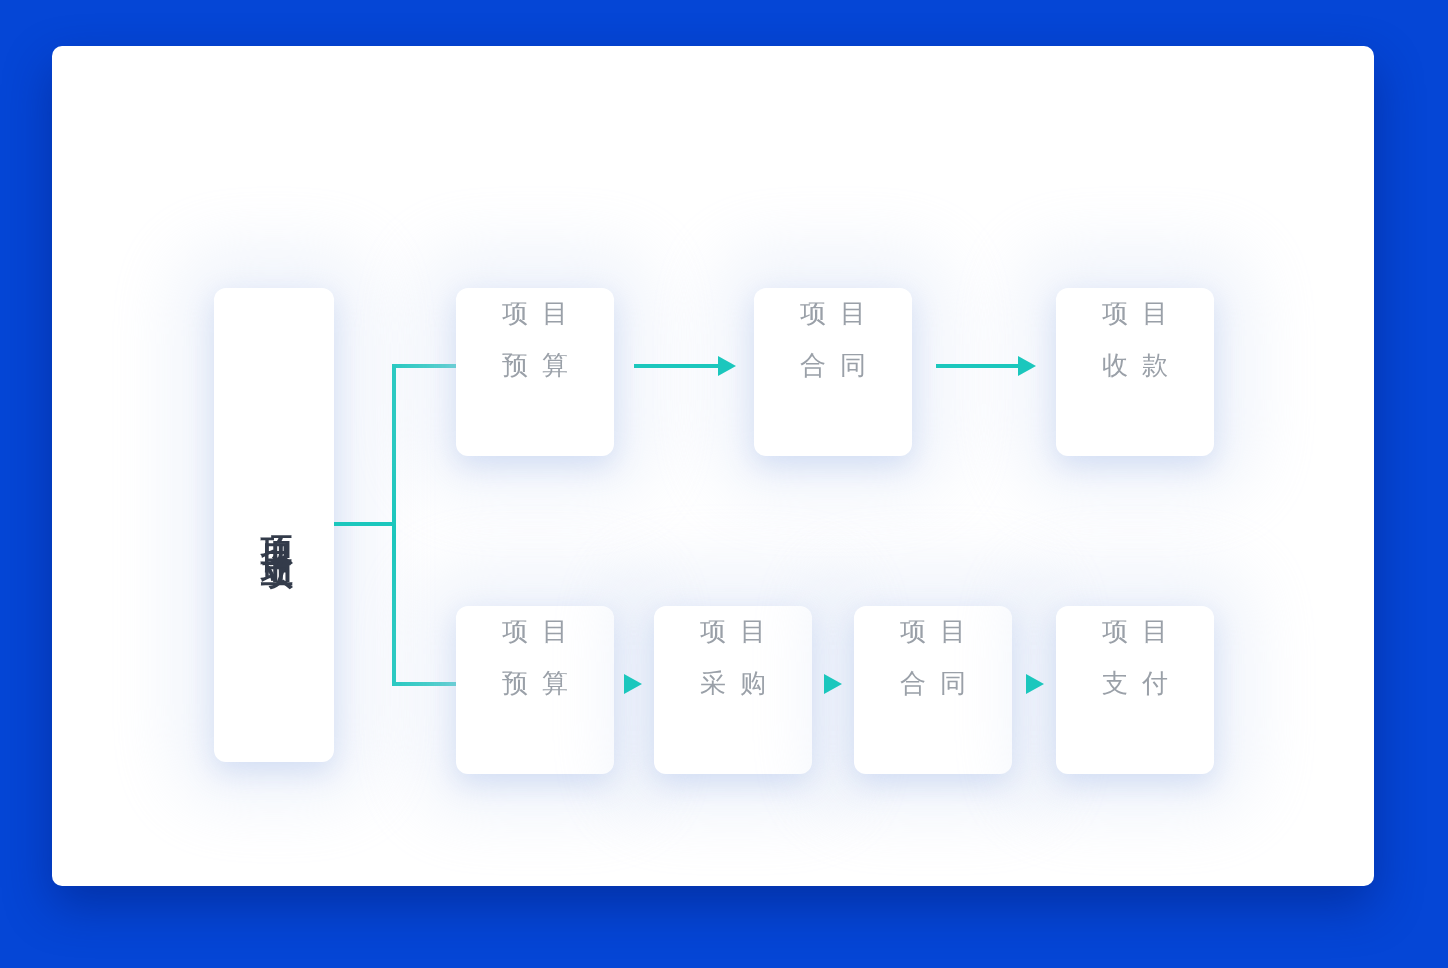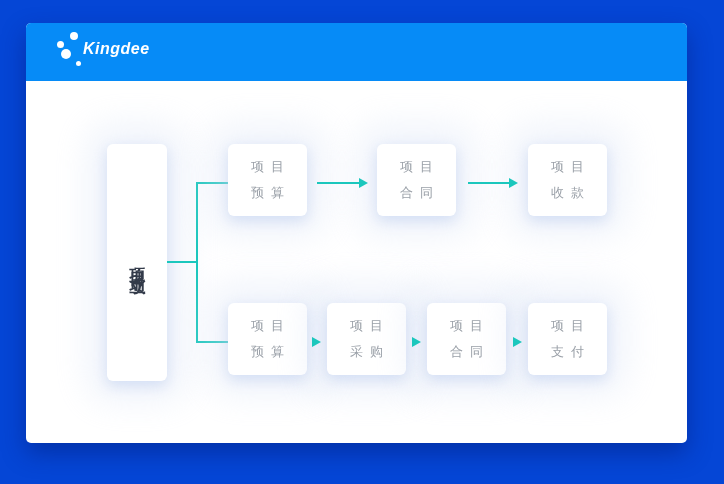--- a/index.html
+++ b/index.html
@@ -23,23 +23,23 @@
   .d1{left:44px;top:9px;width:8px;height:8px;}
   .d2{left:31px;top:18px;width:7px;height:7px;}
   .d3{left:35px;top:26px;width:10px;height:10px;}
   .d4{left:50px;top:38px;width:5px;height:5px;}
   .logo-text{
     position:absolute;left:57px;top:17px;
     color:#fff;font-size:16px;font-weight:bold;font-style:italic;
     letter-spacing:.5px;
   }
   .node{
-    position:absolute;width:79px;height:72px;background:#fff;border-radius:6px;
+    position:absolute;width:79px;height:84px;background:#fff;border-radius:6px;
     box-shadow:0 5px 14px rgba(176,195,235,.45), 0 0 36px 18px rgba(214,225,246,.40);
-    display:flex;flex-direction:column;align-items:center;justify-content:center;
+    display:flex;flex-direction:column;align-items:center;justify-content:flex-start;
     color:var(--node_text,#9aa0a8);font-size:13px;line-height:26px;
   }
   .node-line{letter-spacing:7px;padding-left:7px;white-space:nowrap;}
   .root{
     position:absolute;left:81px;top:121px;width:60px;height:237px;background:#fff;border-radius:6px;
     box-shadow:0 5px 14px rgba(176,195,235,.45), 0 0 36px 18px rgba(214,225,246,.40);
     display:flex;align-items:center;justify-content:center;
   }
   .root-label{
     writing-mode:vertical-rl;text-orientation:upright;
@@ -55,29 +55,20 @@
     border-top:5px solid transparent;border-bottom:5px solid transparent;
   }
   .arrow .tip{right:0;top:0;}
   .tri{position:absolute;}
 </style>
 </head>
 <body>
 
 <div class="card">
 
-  <div class="header">
-    <div class="logo">
-      <span class="dot d1"></span>
-      <span class="dot d2"></span>
-      <span class="dot d3"></span>
-      <span class="dot d4"></span>
-      <span class="logo-text">Kingdee</span>
-    </div>
-  </div>
 
   <div class="root">
     <span class="root-label">项目立项</span>
   </div>
 
   <div class="h-line" style="left:141px;top:238px;width:31px;height:2px;"></div>
   <div class="v-line" style="left:170px;top:159px;width:2px;height:161px;"></div>
   <div class="h-line" style="left:170px;top:159px;width:32px;height:2px;"></div>
   <div class="h-line" style="left:170px;top:318px;width:32px;height:2px;"></div>
 

